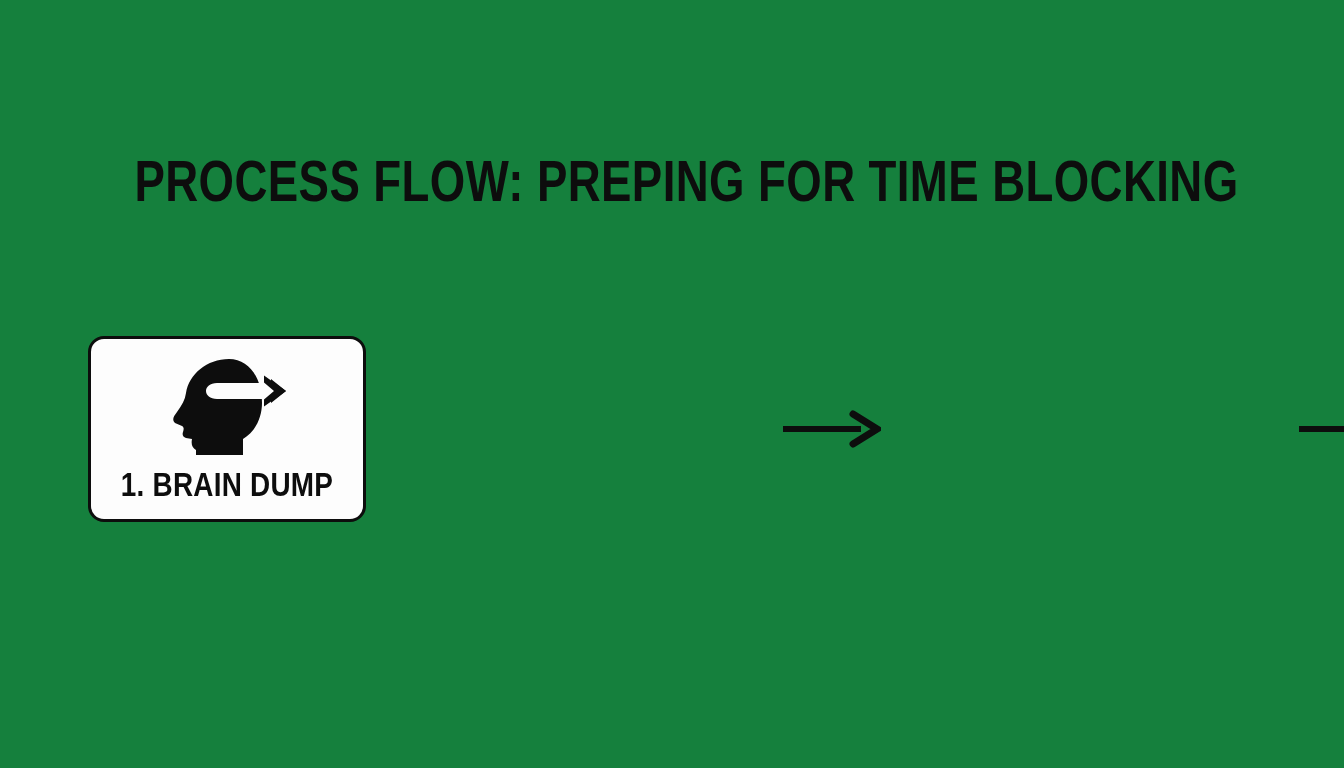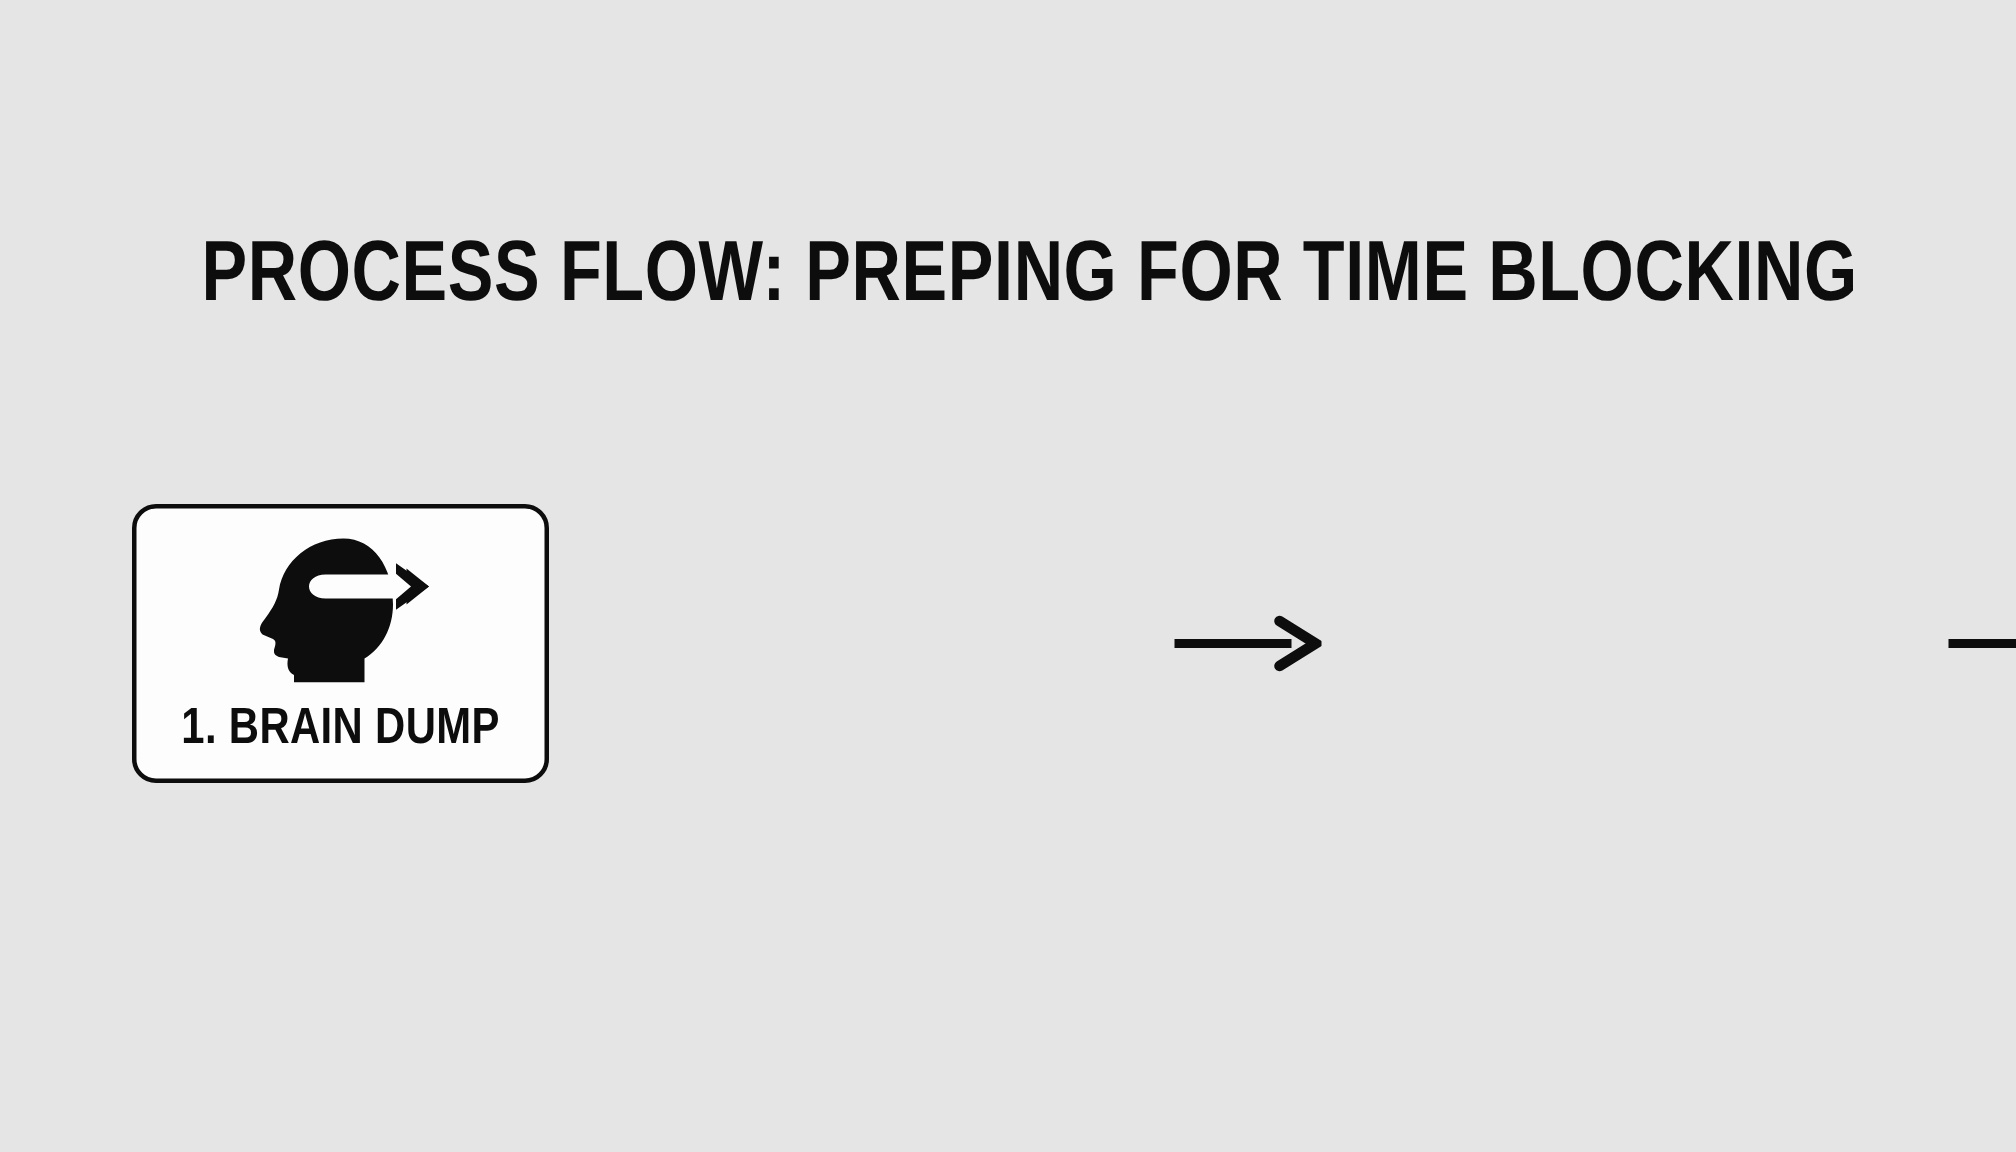--- a/index.html
+++ b/index.html
@@ -11,21 +11,21 @@
     height: 768px;
     background: #fdfdfd;
     font-family: "Liberation Sans", sans-serif;
     overflow: hidden;
     position: relative;
   }
 
   .slide {
     position: absolute;
     inset: 0;
-    background: #e5e5e5;
+    background: #15803d;
   }
 
   
   .title {
     position: absolute;
     left: 0;
     top: 150px;
     width: 1344px;
     text-align: center;
     color: #0d0d0d;

